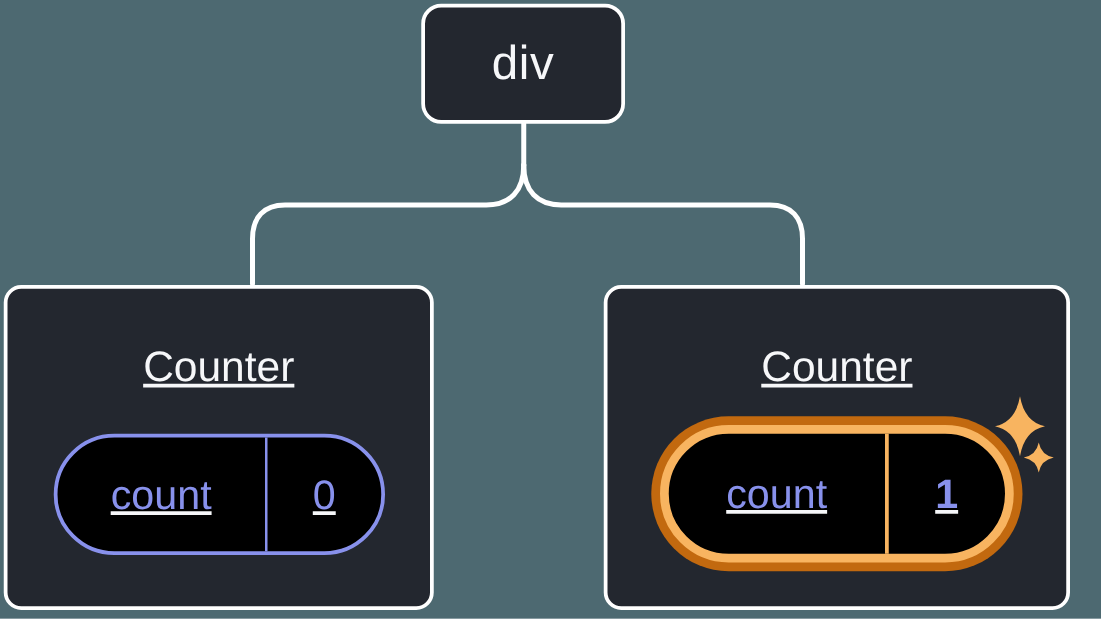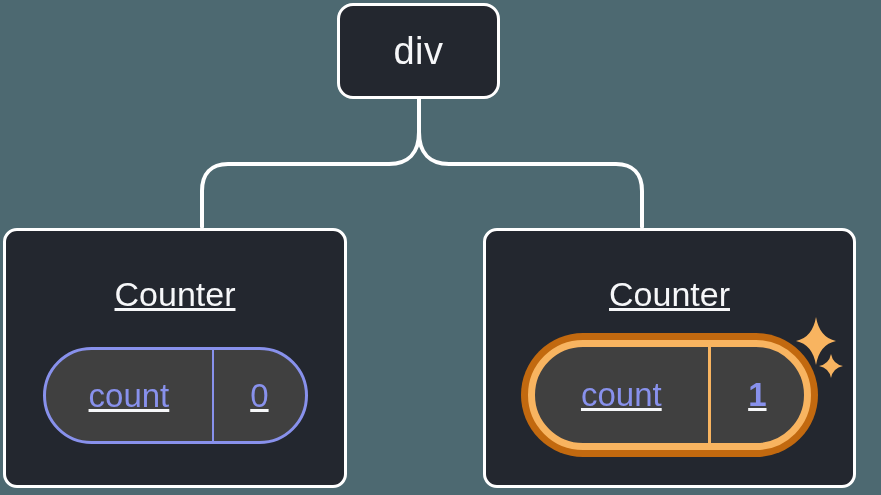--- a/index.html
+++ b/index.html
@@ -58,21 +58,21 @@
     margin-top: 42px;
     font-size: 34px;
     line-height: 42px;
     color: #F6F7F9;
   }
 
   .pill {
     display: flex;
     align-items: stretch;
     border-radius: 999px;
-    background: #404040;
+    background: #000000;
   }
   .pill-normal {
     margin-top: 32px;
     width: 265px;
     height: 97px;
     border: 3px solid #8891EC;
   }
   .pill-highlight {
     margin-top: 25px;
     width: 283px;

